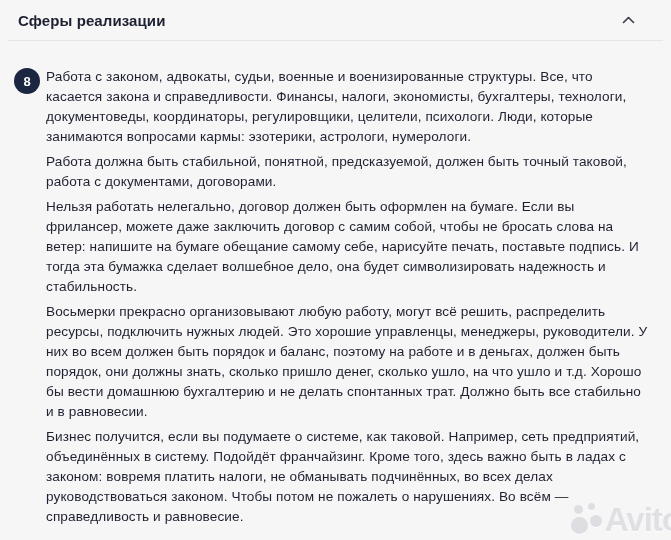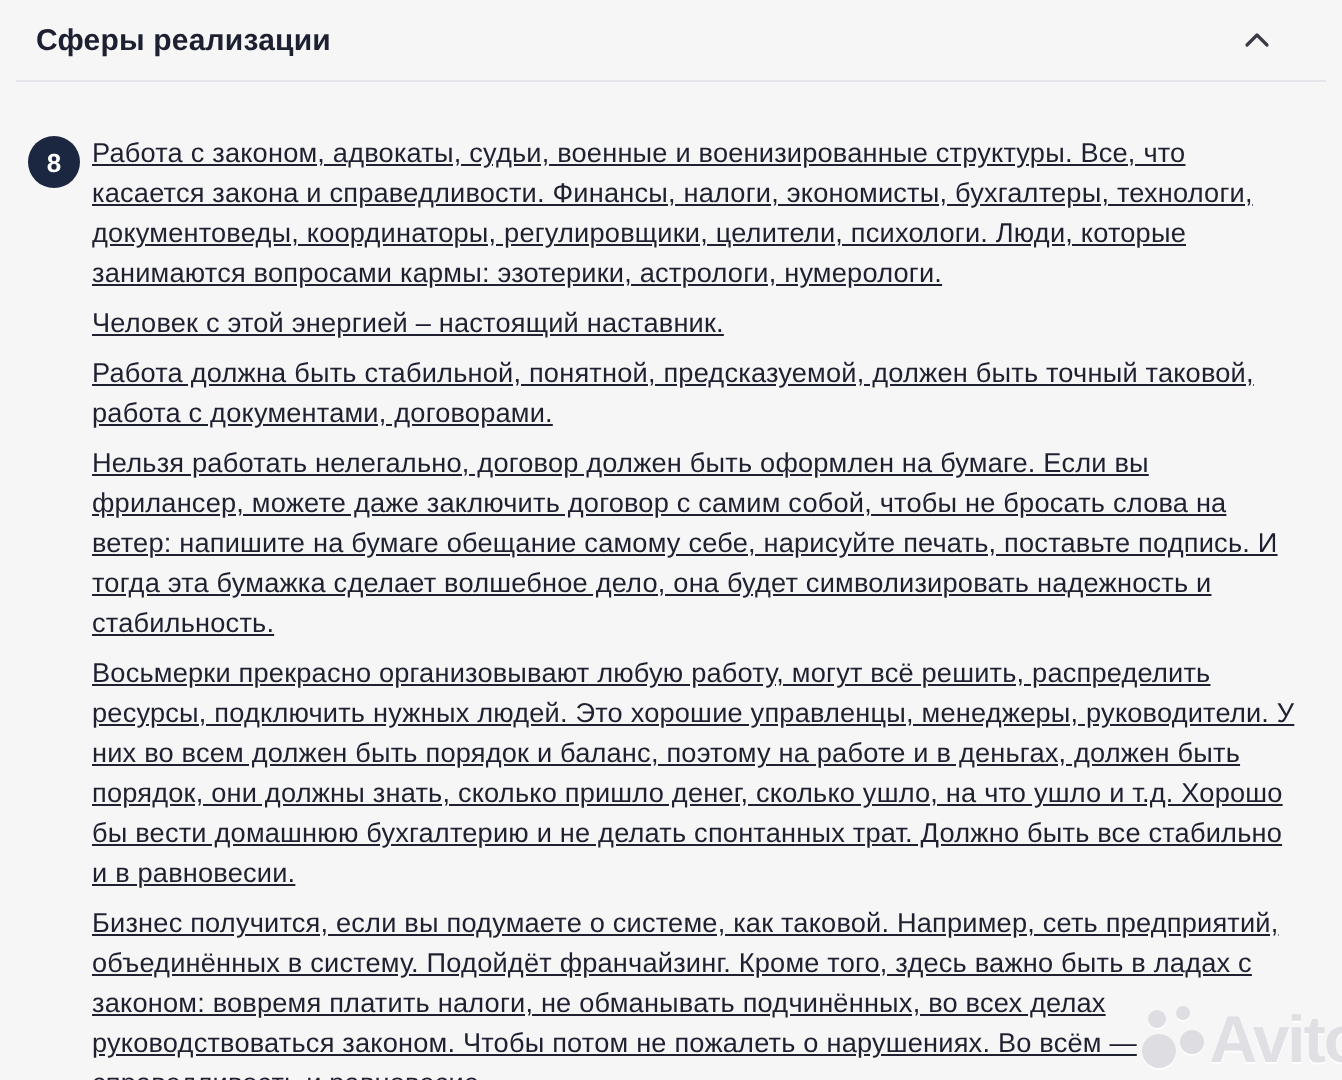--- a/index.html
+++ b/index.html
@@ -56,21 +56,21 @@
     justify-content: center;
     margin-top: 1px;
   }
   .text-col {
     margin-left: 6px;
     font-size: 13.6px;
     line-height: 20px;
     color: #1f2130;
     letter-spacing: .1px;
   }
-  .text-col p { margin: 0 0 5px 0; text-decoration: underline; }
+  .text-col p { margin: 0 0 5px 0; }
   .watermark {
     position: absolute;
     right: -10px;
     bottom: 4px;
     display: flex;
     align-items: center;
     pointer-events: none;
     z-index: 3;
   }
   .wm-logo {
@@ -110,21 +110,20 @@
       </svg>
     </span>
   </div>
 
   <div class="divider"></div>
 
   <div class="content">
     <div class="badge">8</div>
     <div class="text-col">
       <p>Работа с законом, адвокаты, судьи, военные и военизированные структуры. Все, что касается закона и справедливости. Финансы, налоги, экономисты, бухгалтеры, технологи, документоведы, координаторы, регулировщики, целители, психологи. Люди, которые занимаются вопросами кармы: эзотерики, астрологи, нумерологи.</p>
-      <p>Человек с этой энергией – настоящий наставник.</p>
       <p>Работа должна быть стабильной, понятной, предсказуемой, должен быть точный таковой, работа с документами, договорами.</p>
       <p>Нельзя работать нелегально, договор должен быть оформлен на бумаге. Если вы фрилансер, можете даже заключить договор с самим собой, чтобы не бросать слова на ветер: напишите на бумаге обещание самому себе, нарисуйте печать, поставьте подпись. И тогда эта бумажка сделает волшебное дело, она будет символизировать надежность и стабильность.</p>
       <p>Восьмерки прекрасно организовывают любую работу, могут всё решить, распределить ресурсы, подключить нужных людей. Это хорошие управленцы, менеджеры, руководители. У них во всем должен быть порядок и баланс, поэтому на работе и в деньгах, должен быть порядок, они должны знать, сколько пришло денег, сколько ушло, на что ушло и т.д. Хорошо бы вести домашнюю бухгалтерию и не делать спонтанных трат. Должно быть все стабильно и в равновесии.</p>
       <p>Бизнес получится, если вы подумаете о системе, как таковой. Например, сеть предприятий, объединённых в систему. Подойдёт франчайзинг. Кроме того, здесь важно быть в ладах с законом: вовремя платить налоги, не обманывать подчинённых, во всех делах руководствоваться законом. Чтобы потом не пожалеть о нарушениях. Во всём — справедливость и равновесие.</p>
     </div>
   </div>
 
   <div class="watermark">
     <span class="wm-logo">
       <span class="wm-c1"></span>

